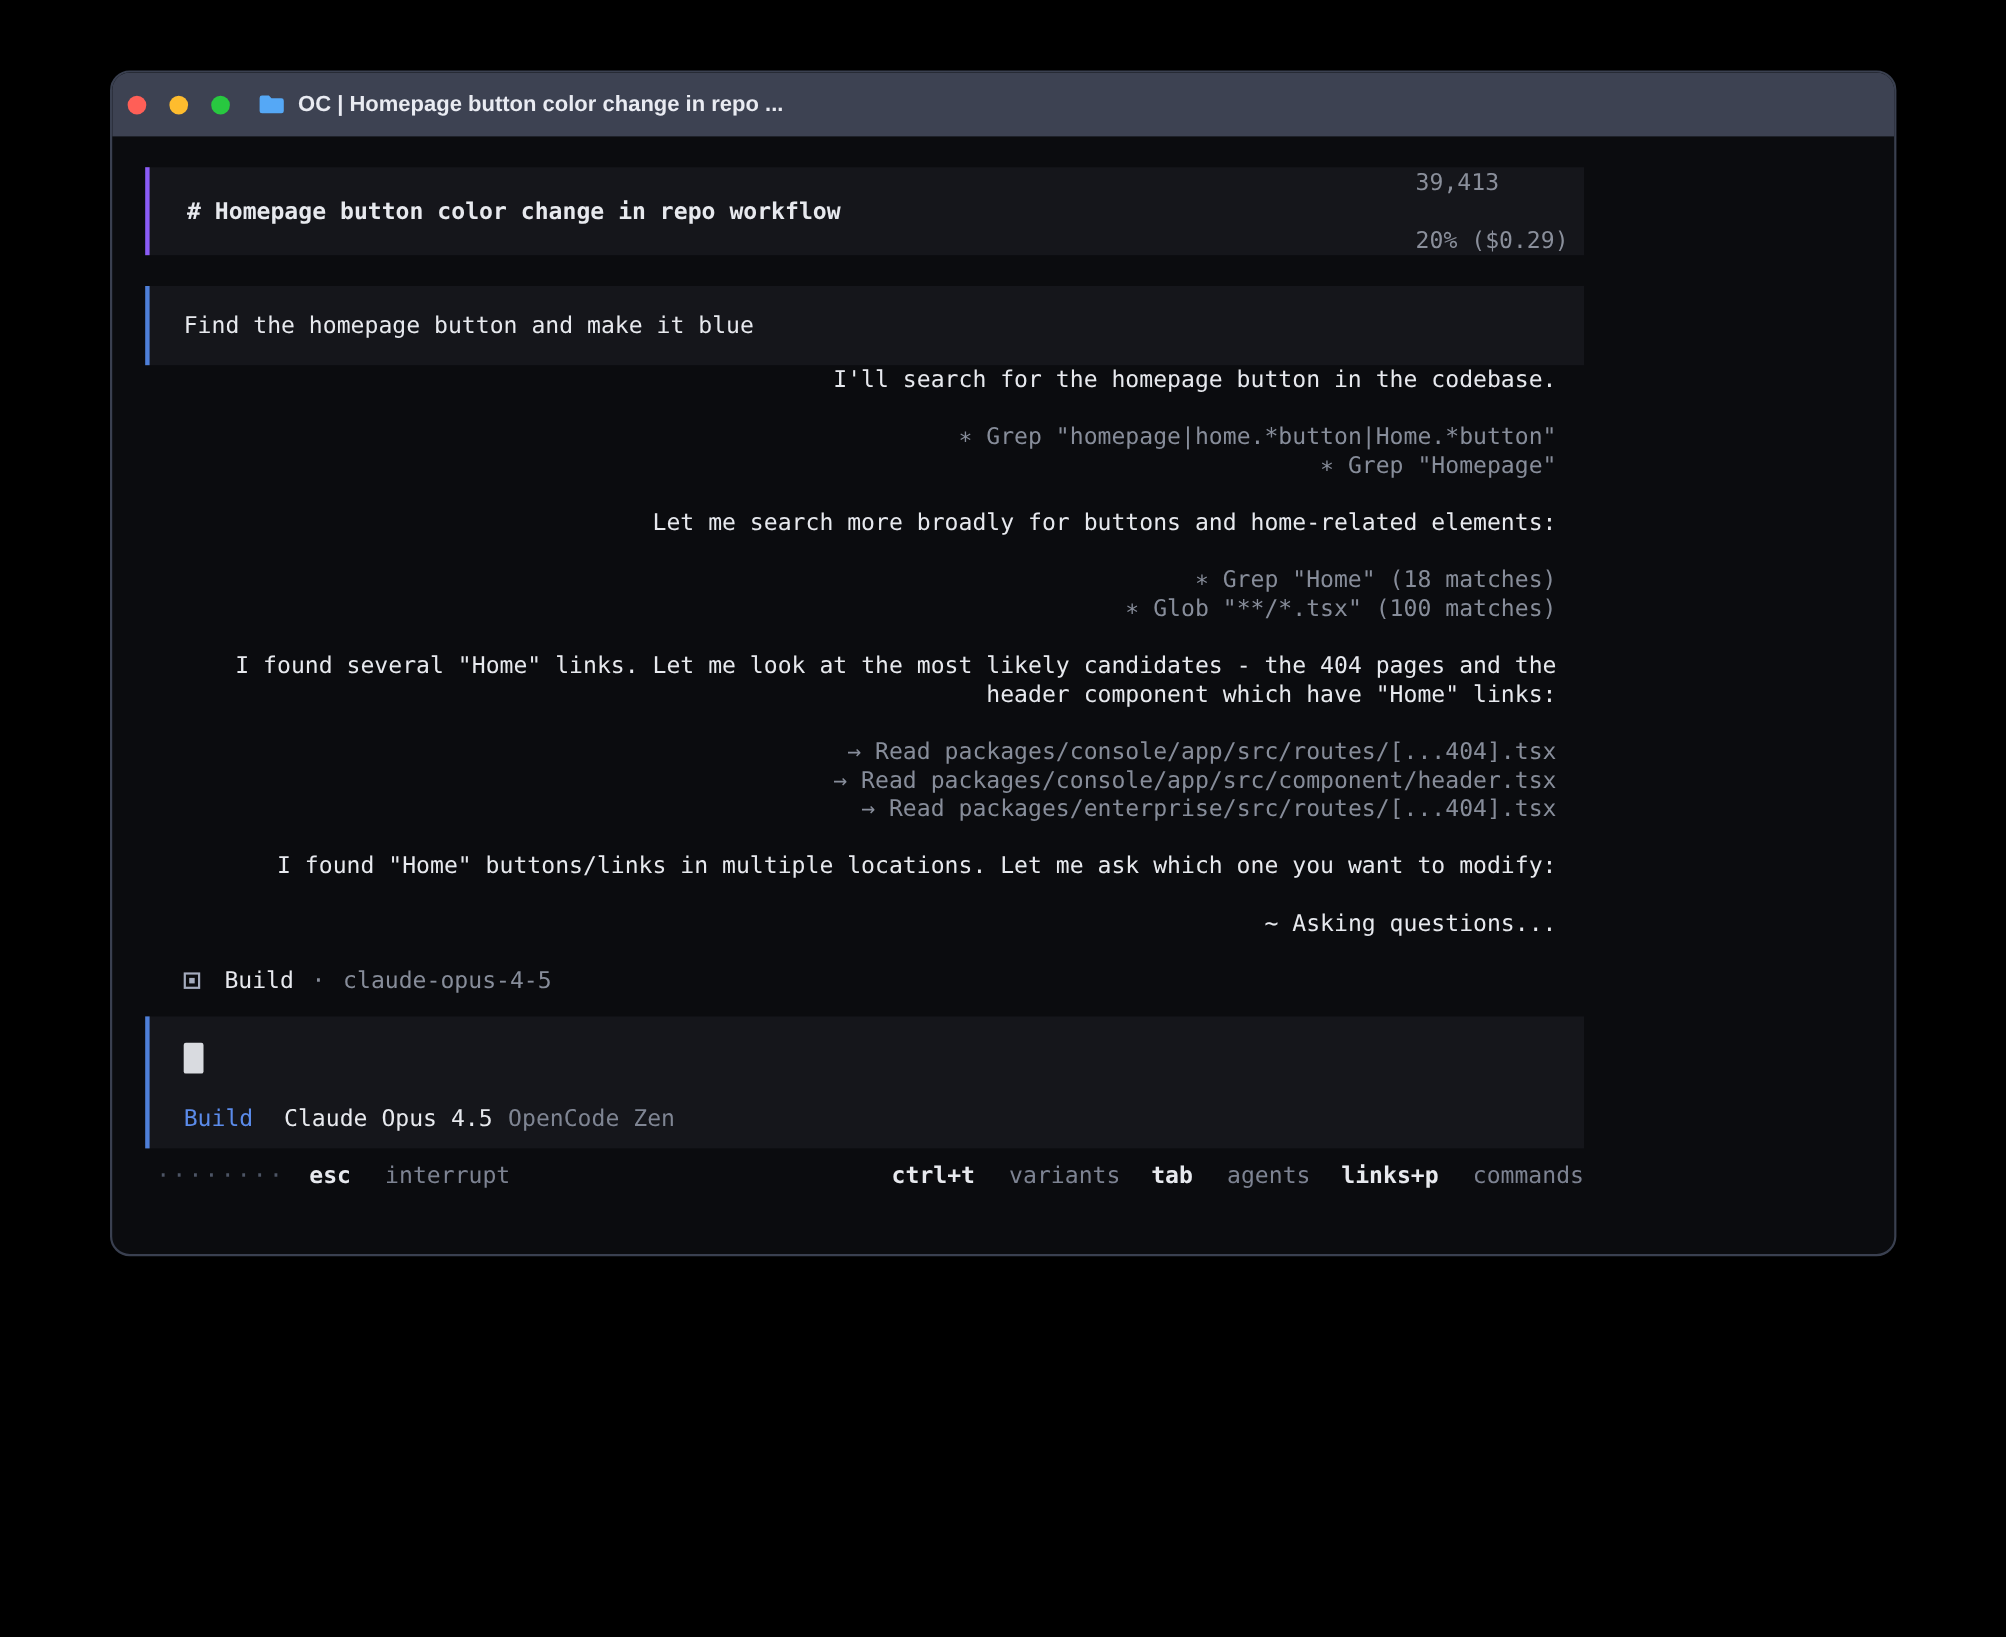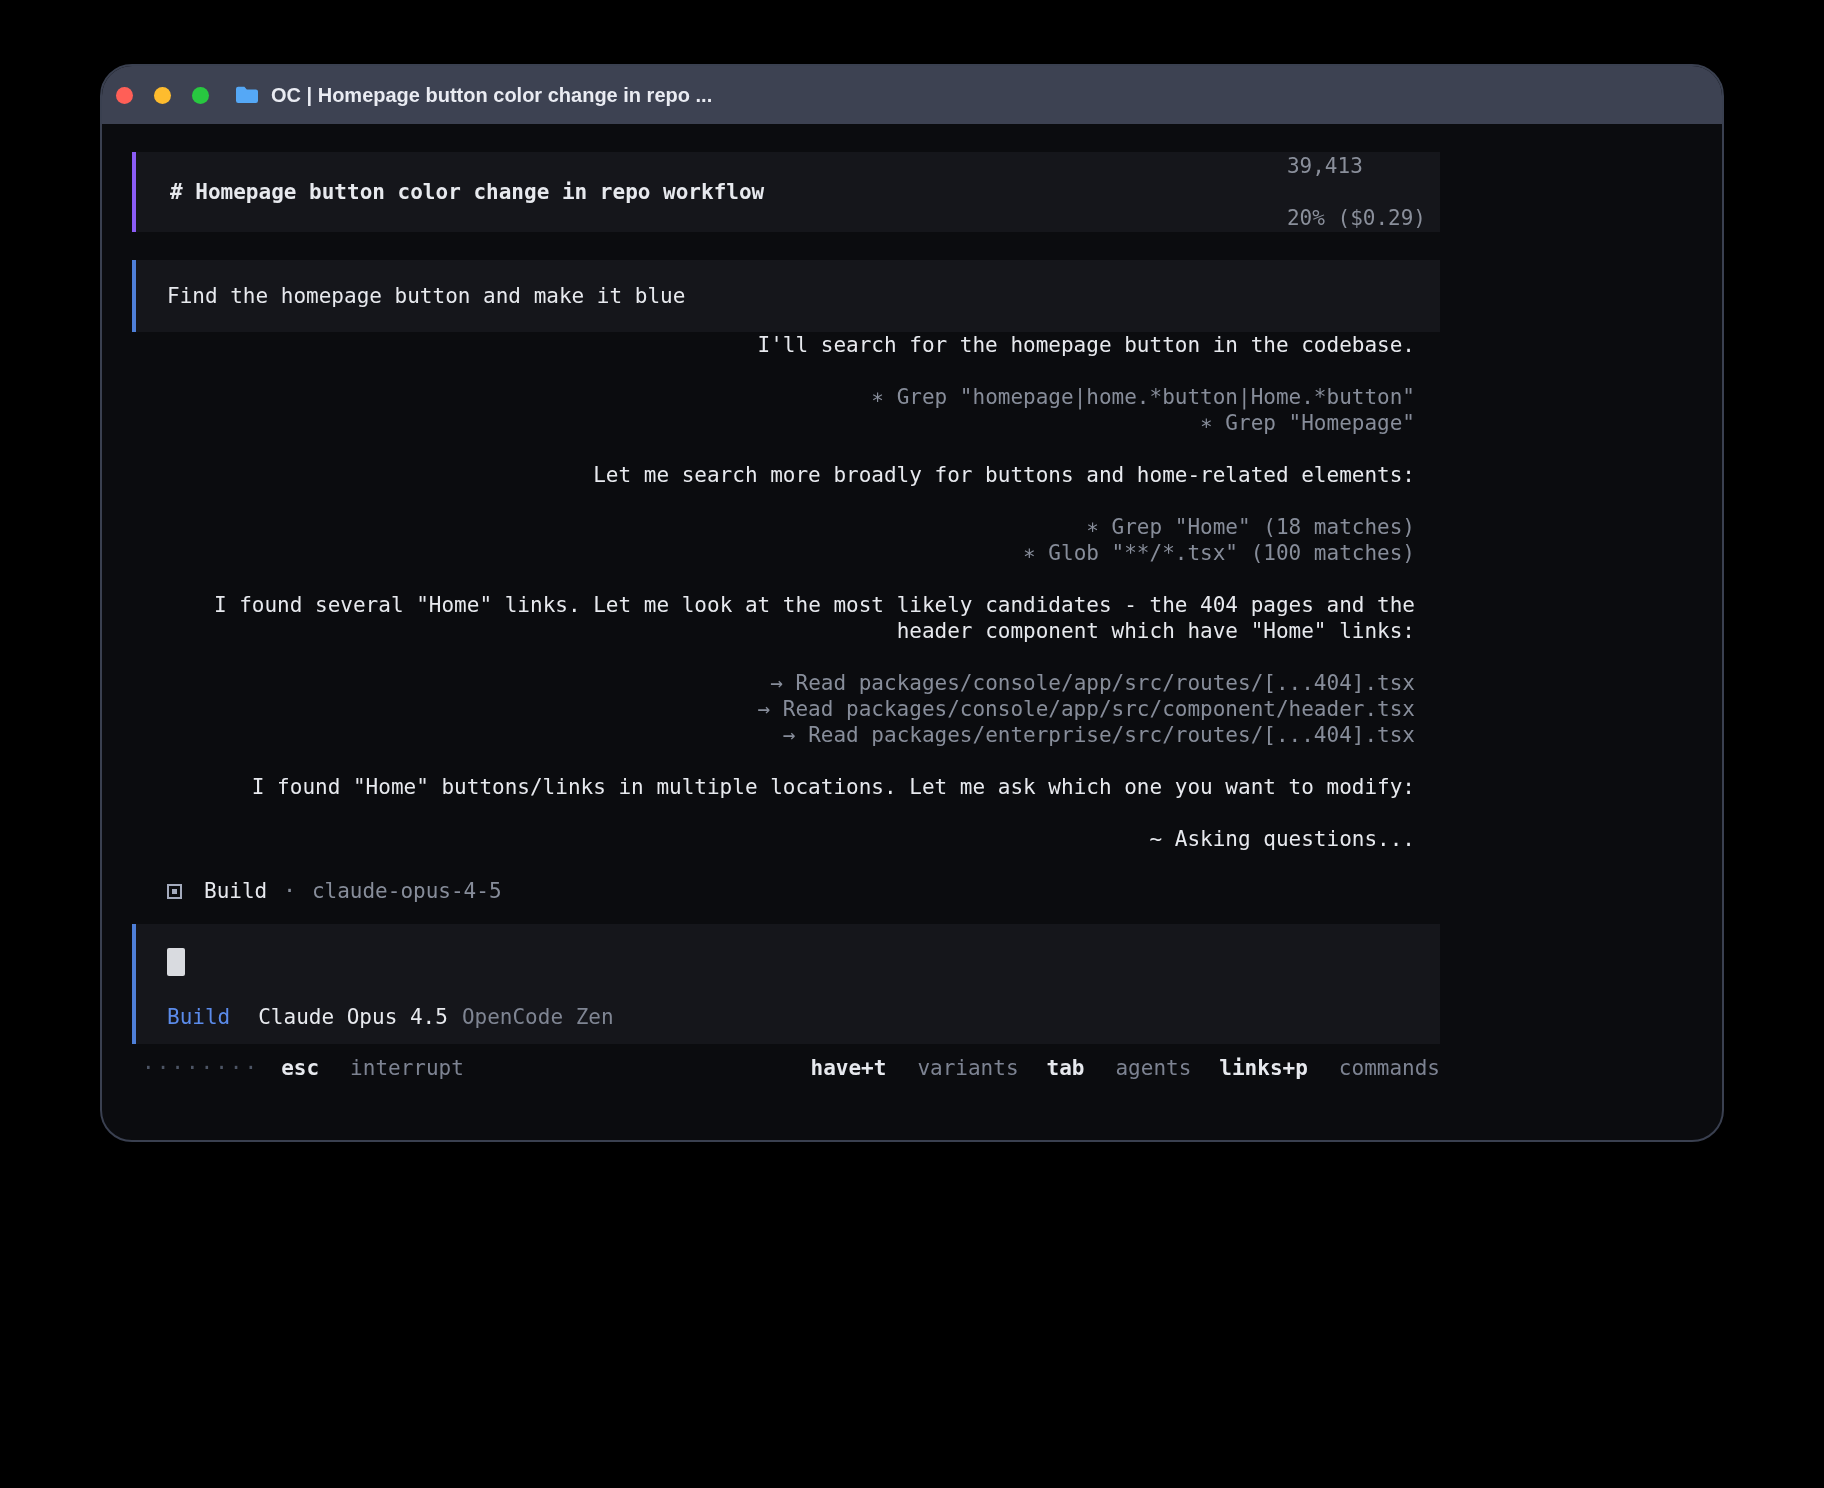--- a/index.html
+++ b/index.html
@@ -8,21 +8,21 @@
     background: #000000;
     font-family: "DejaVu Sans Mono", monospace;
     overflow: hidden;
   }
   .window {
     position: absolute;
     left: 100px; top: 64px;
     width: 1624px; height: 1078px;
     background: #0b0c0f;
     border: 2px solid #3a4050;
-    border-radius: 32px;
+    border-radius: 18px;
     overflow: hidden;
   }
   
   .titlebar {
     height: 58px;
     background: #3d4252;
     display: flex;
     align-items: center;
     padding-left: 14px;
   }
@@ -206,21 +206,21 @@
     <div class="statusbar">
       <div class="statusbar-left">
         <span class="spinner">········</span>
         <span class="hint-pair">
           <span class="hotkey">esc</span>
           <span class="hint-label">interrupt</span>
         </span>
       </div>
       <div class="statusbar-right">
         <span class="hint-pair">
-          <span class="hotkey">have+t</span>
+          <span class="hotkey">ctrl+t</span>
           <span class="hint-label">variants</span>
         </span>
         <span class="hint-pair">
           <span class="hotkey">tab</span>
           <span class="hint-label">agents</span>
         </span>
         <span class="hint-pair">
           <span class="hotkey">links+p</span>
           <span class="hint-label">commands</span>
         </span>

